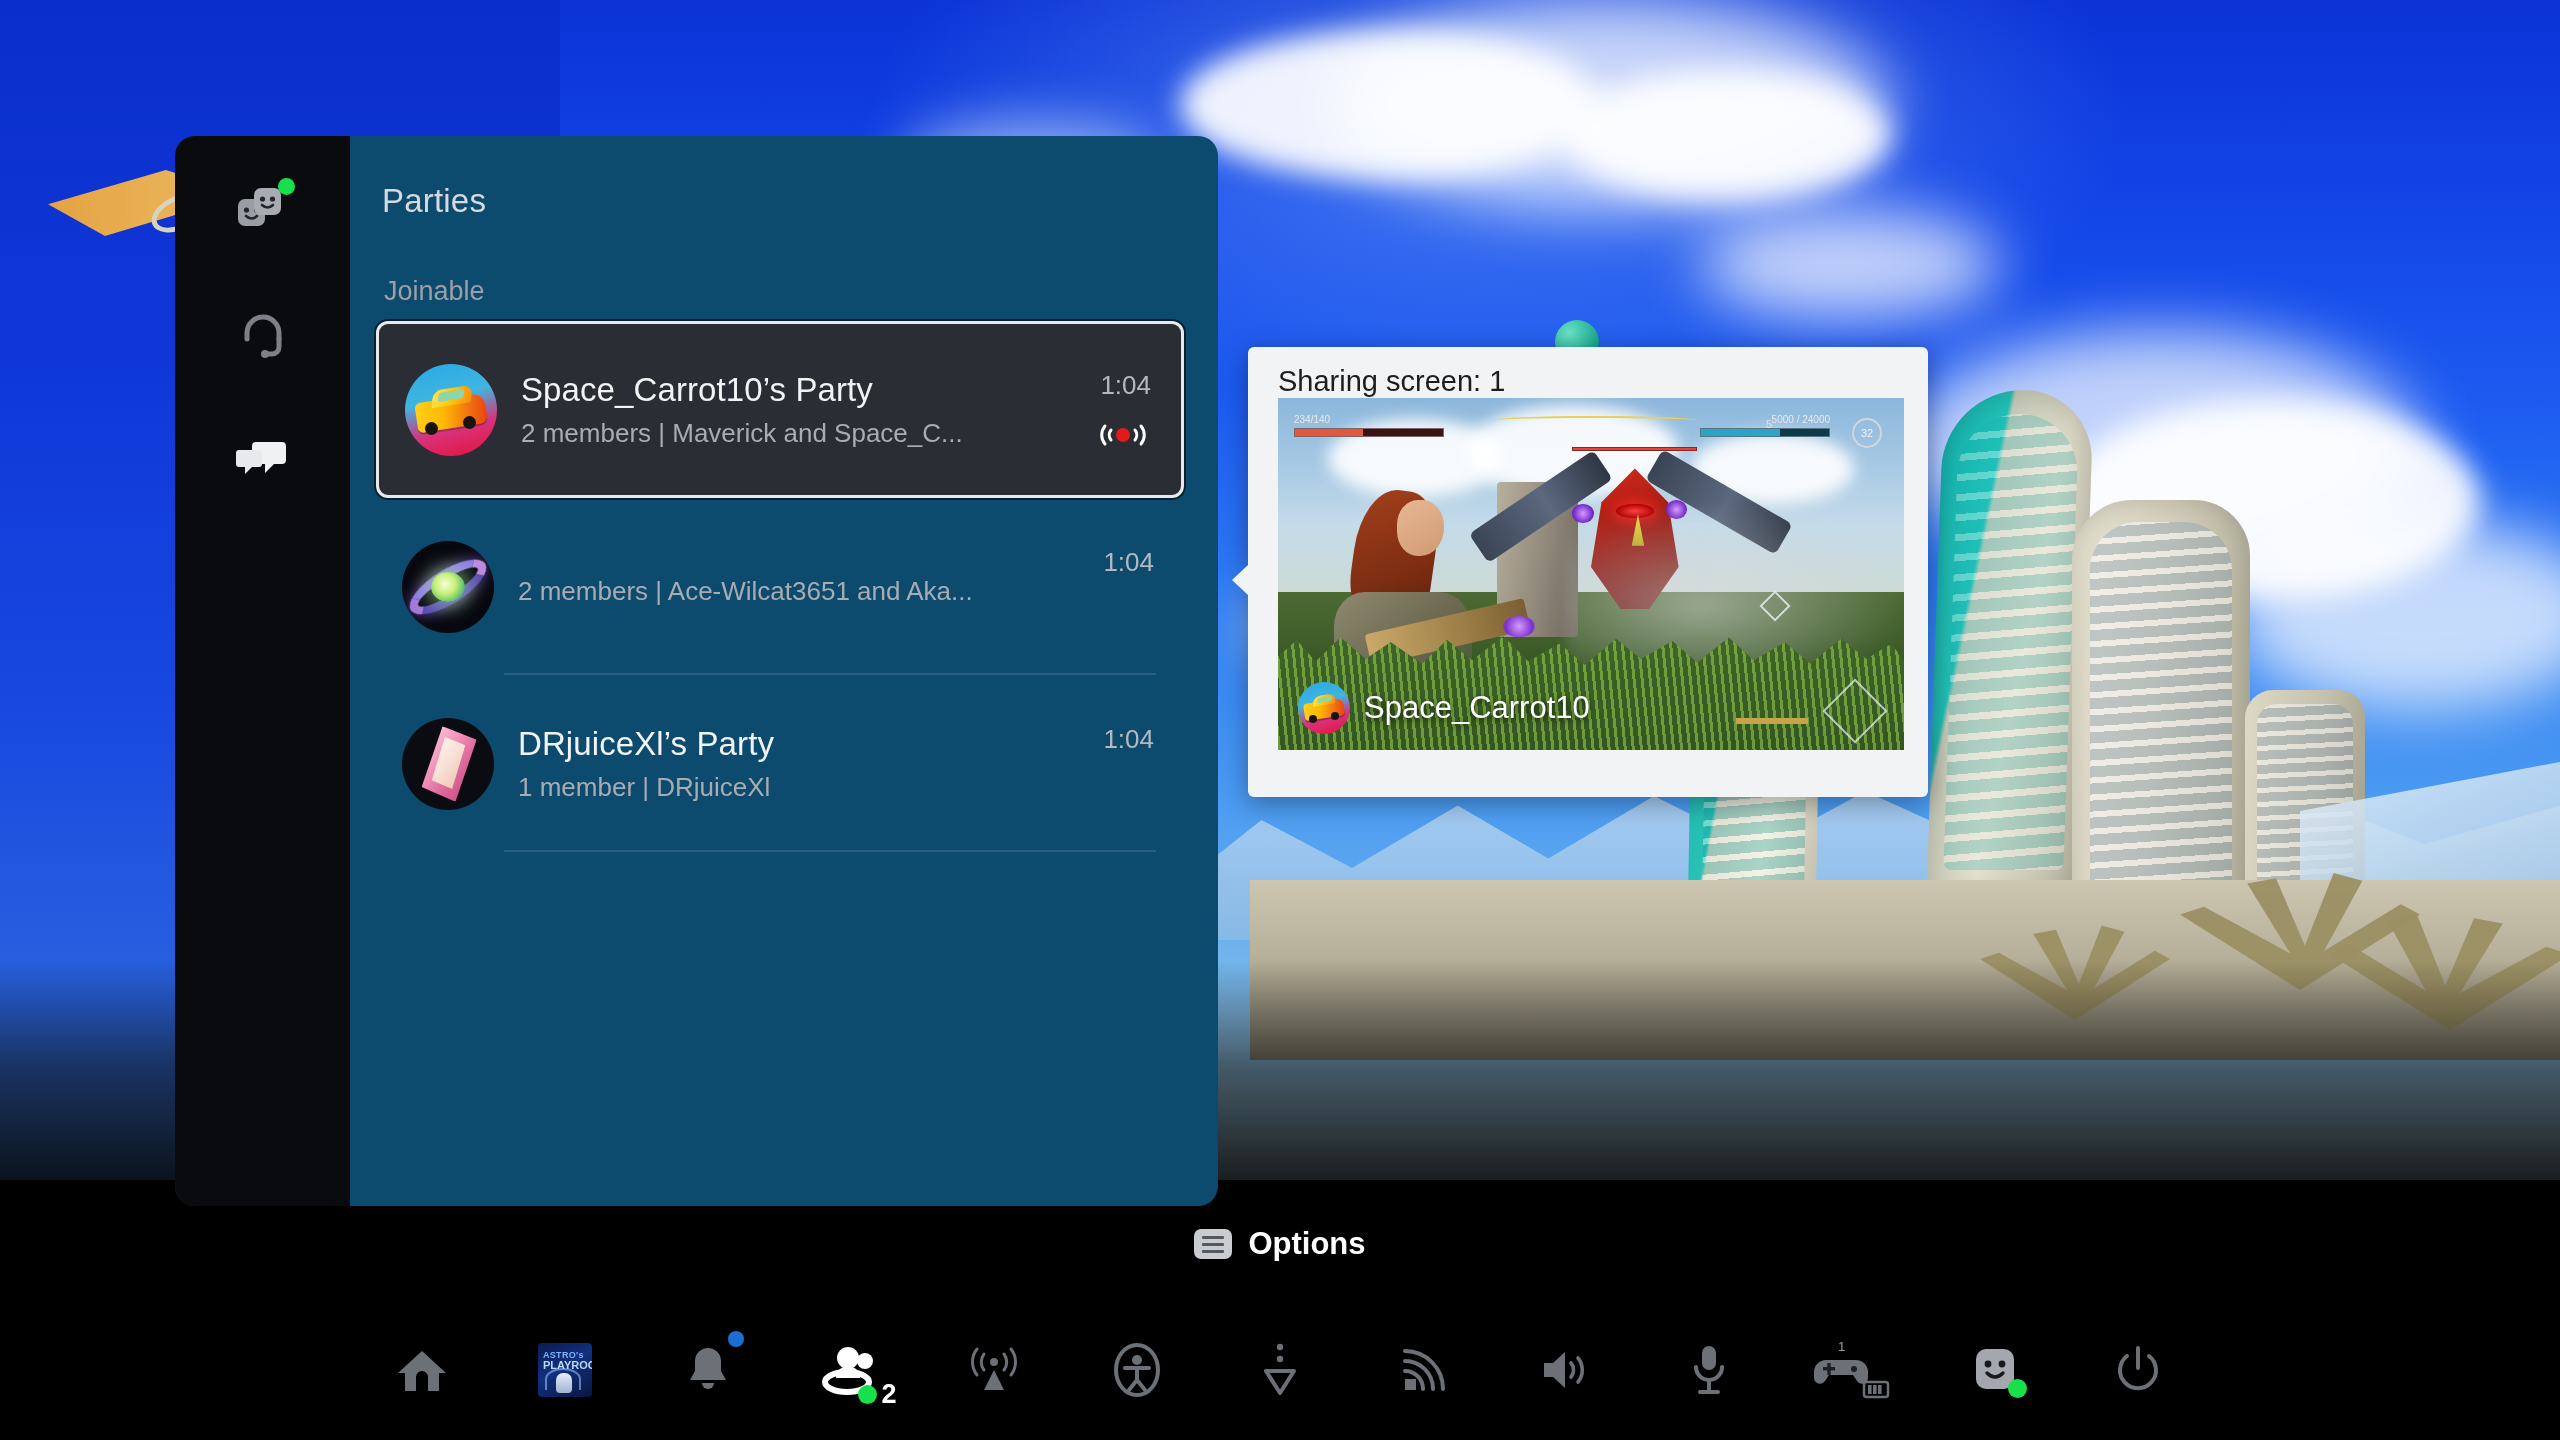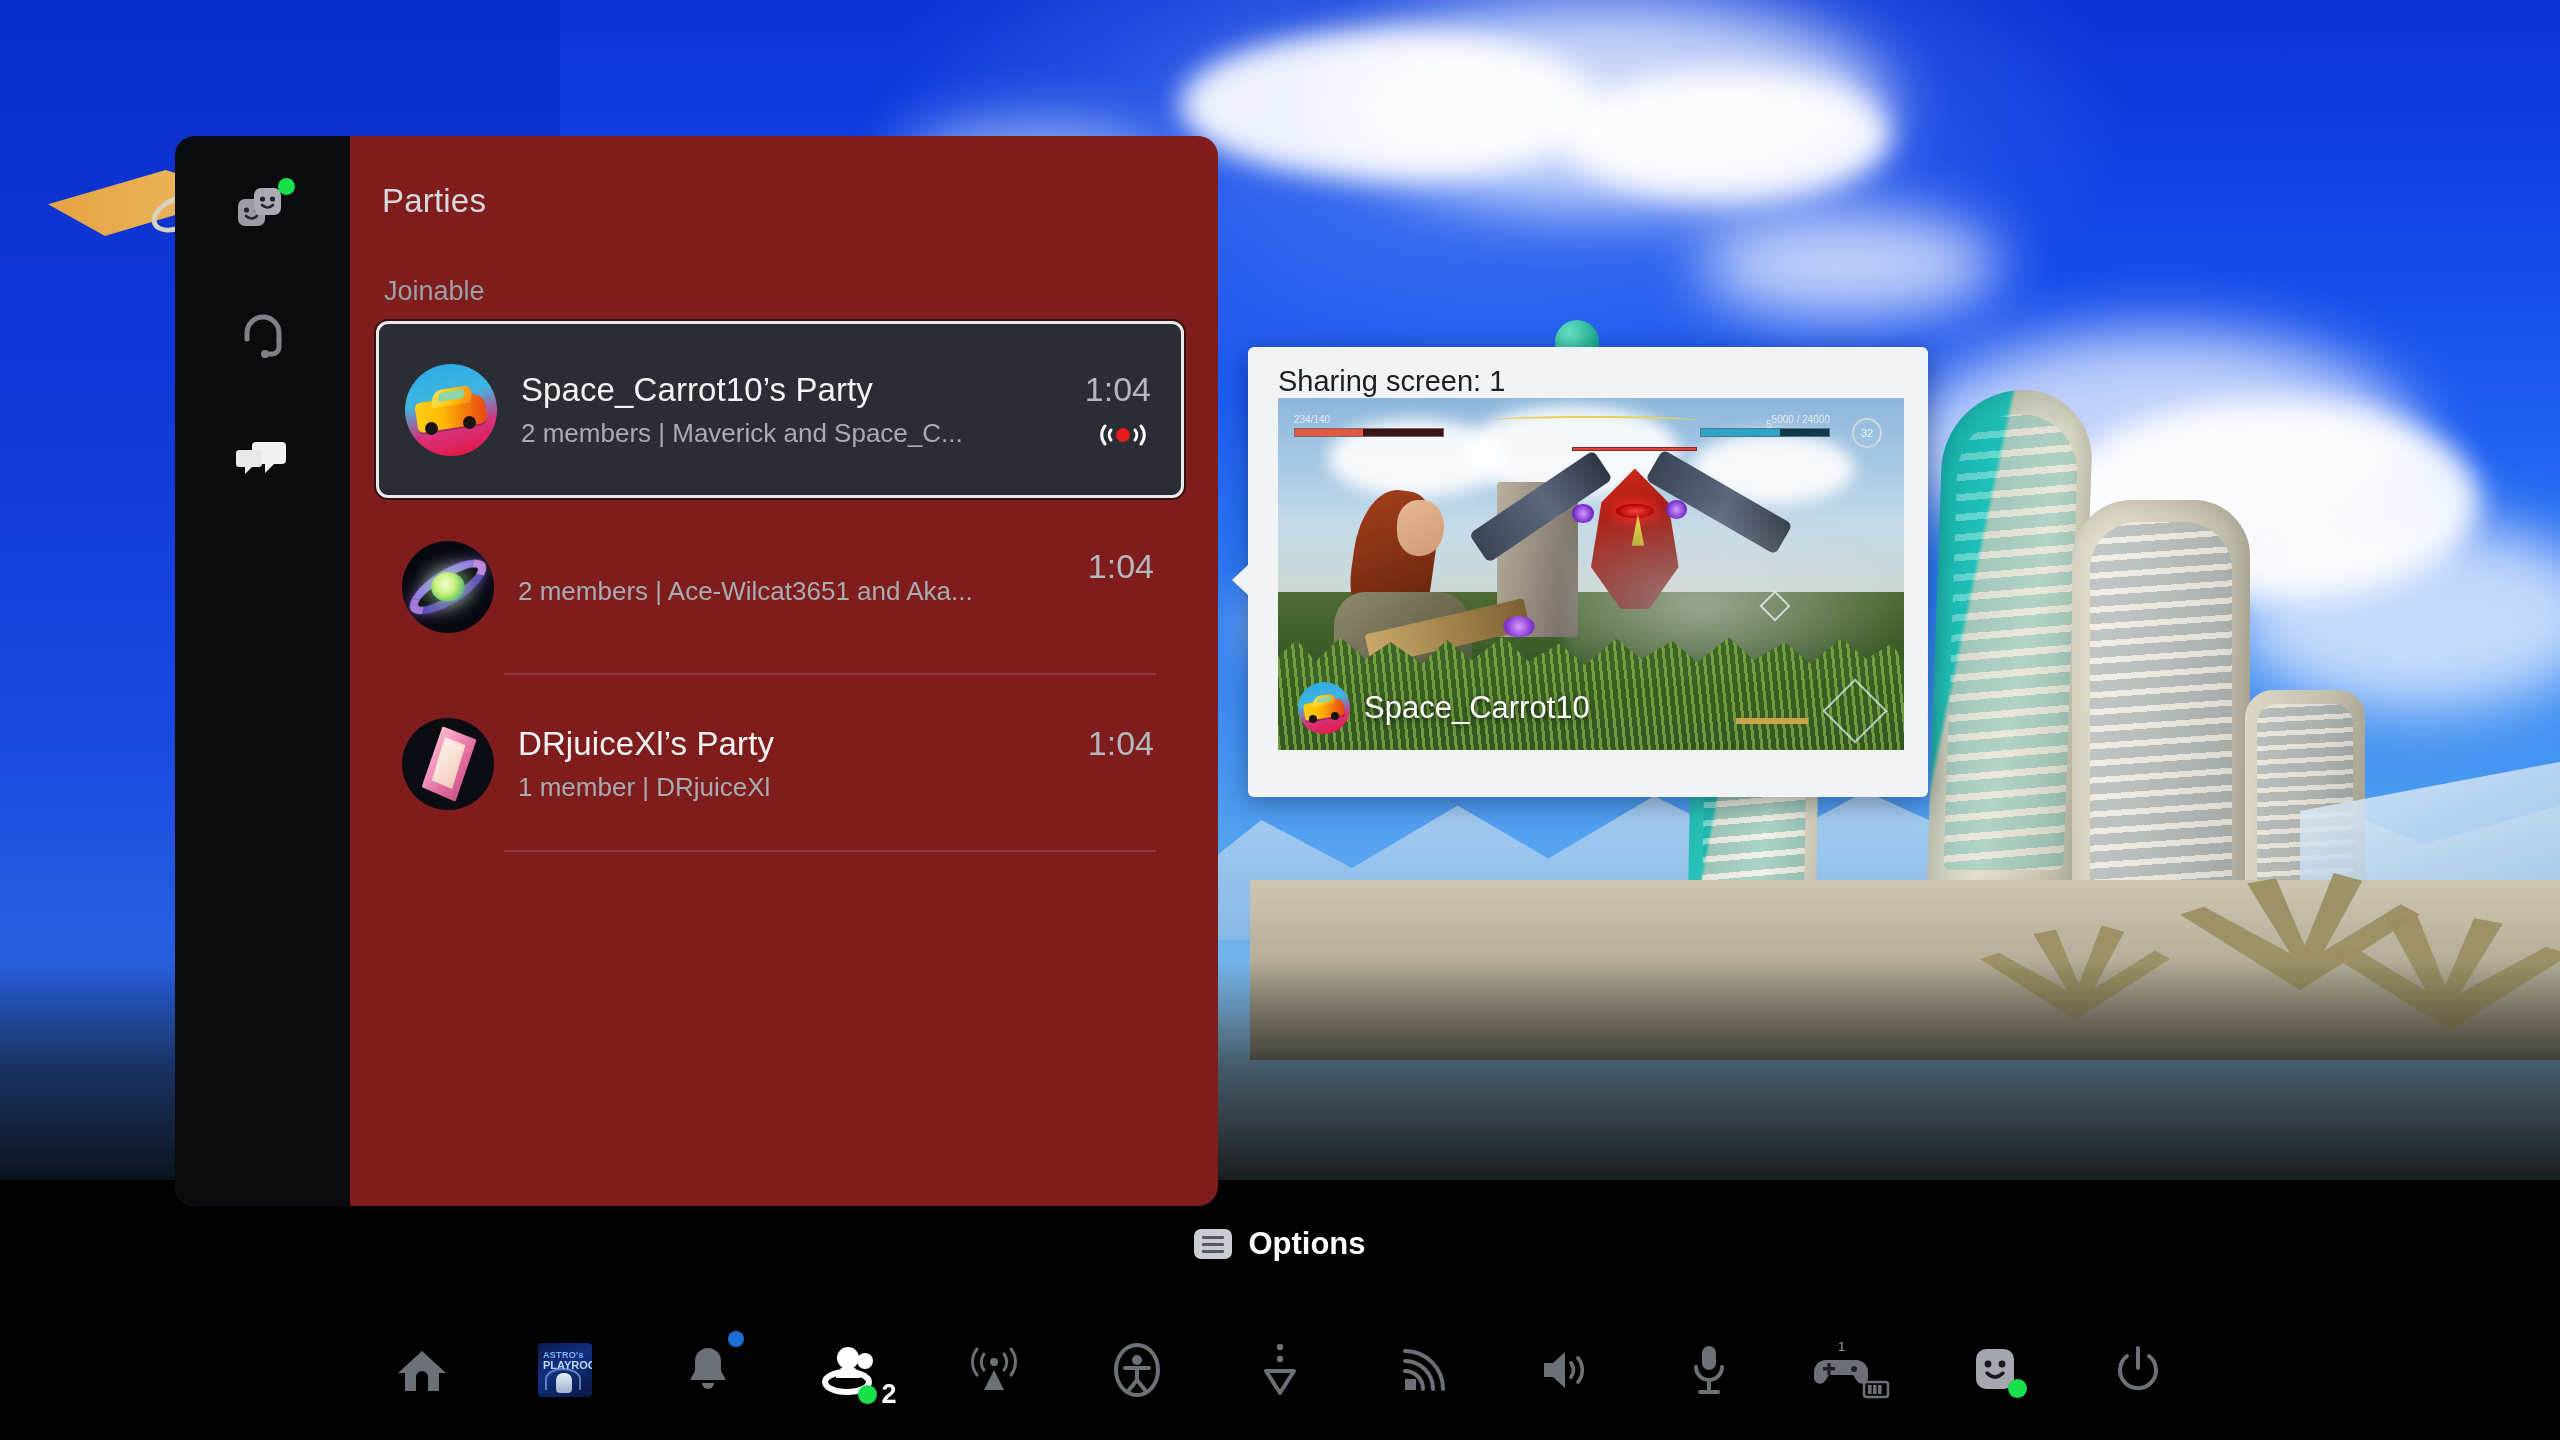--- a/index.html
+++ b/index.html
@@ -109,21 +109,21 @@
   }
   .orb {
     position:absolute; left:1555px; top:320px; width:44px; height:44px;
     border-radius:50%;
     background:radial-gradient(circle at 32% 30%, #6be3c8, #17a88c 70%, #0d6f5c);
   }
 
   
   #party-panel {
     position:absolute; left:175px; top:136px; width:1043px; height:1070px;
-    background:#7f1d1d;
+    background:#0c4a6e;
     border-radius:20px;
     overflow:hidden;
     display:flex;
   }
   .rail {
     width:175px; flex:0 0 175px;
     background:#090b0f;
     padding-top:36px;
     display:flex; flex-direction:column; align-items:center; gap:46px;
   }
@@ -234,21 +234,21 @@
     clip-path:polygon(20% 0%, 100% 9%, 80% 100%, 0% 90%);
     transform:rotate(10deg);
   }
 
   .row-text { flex:1; min-width:0; }
   .row-title { font-size:33px; color:#f2f3f5; font-weight:400; letter-spacing:.1px; white-space:nowrap; }
   .row-sub   { font-size:26px; color:#a8acb3; font-weight:400; margin-top:9px; white-space:nowrap; }
 
   .row-right { display:flex; flex-direction:column; align-items:flex-end; justify-content:space-between;
                height:92px; padding-top:6px; flex:0 0 auto; }
-  .row-time { font-size:34px; color:#b4b8bf;margin-left:39px; }
+  .row-time { font-size:26px; color:#b4b8bf;margin-left:39px; }
   .live-badge { display:flex; align-items:center; gap:3px; margin-bottom:6px; }
 
   
   #share-card {
     position:absolute; left:1248px; top:347px; width:680px; height:450px;
     background:#f2f3f4;
     border-radius:6px;
     padding:18px 24px 22px 30px;
     box-shadow:0 6px 26px rgba(0,0,0,.35);
   }

